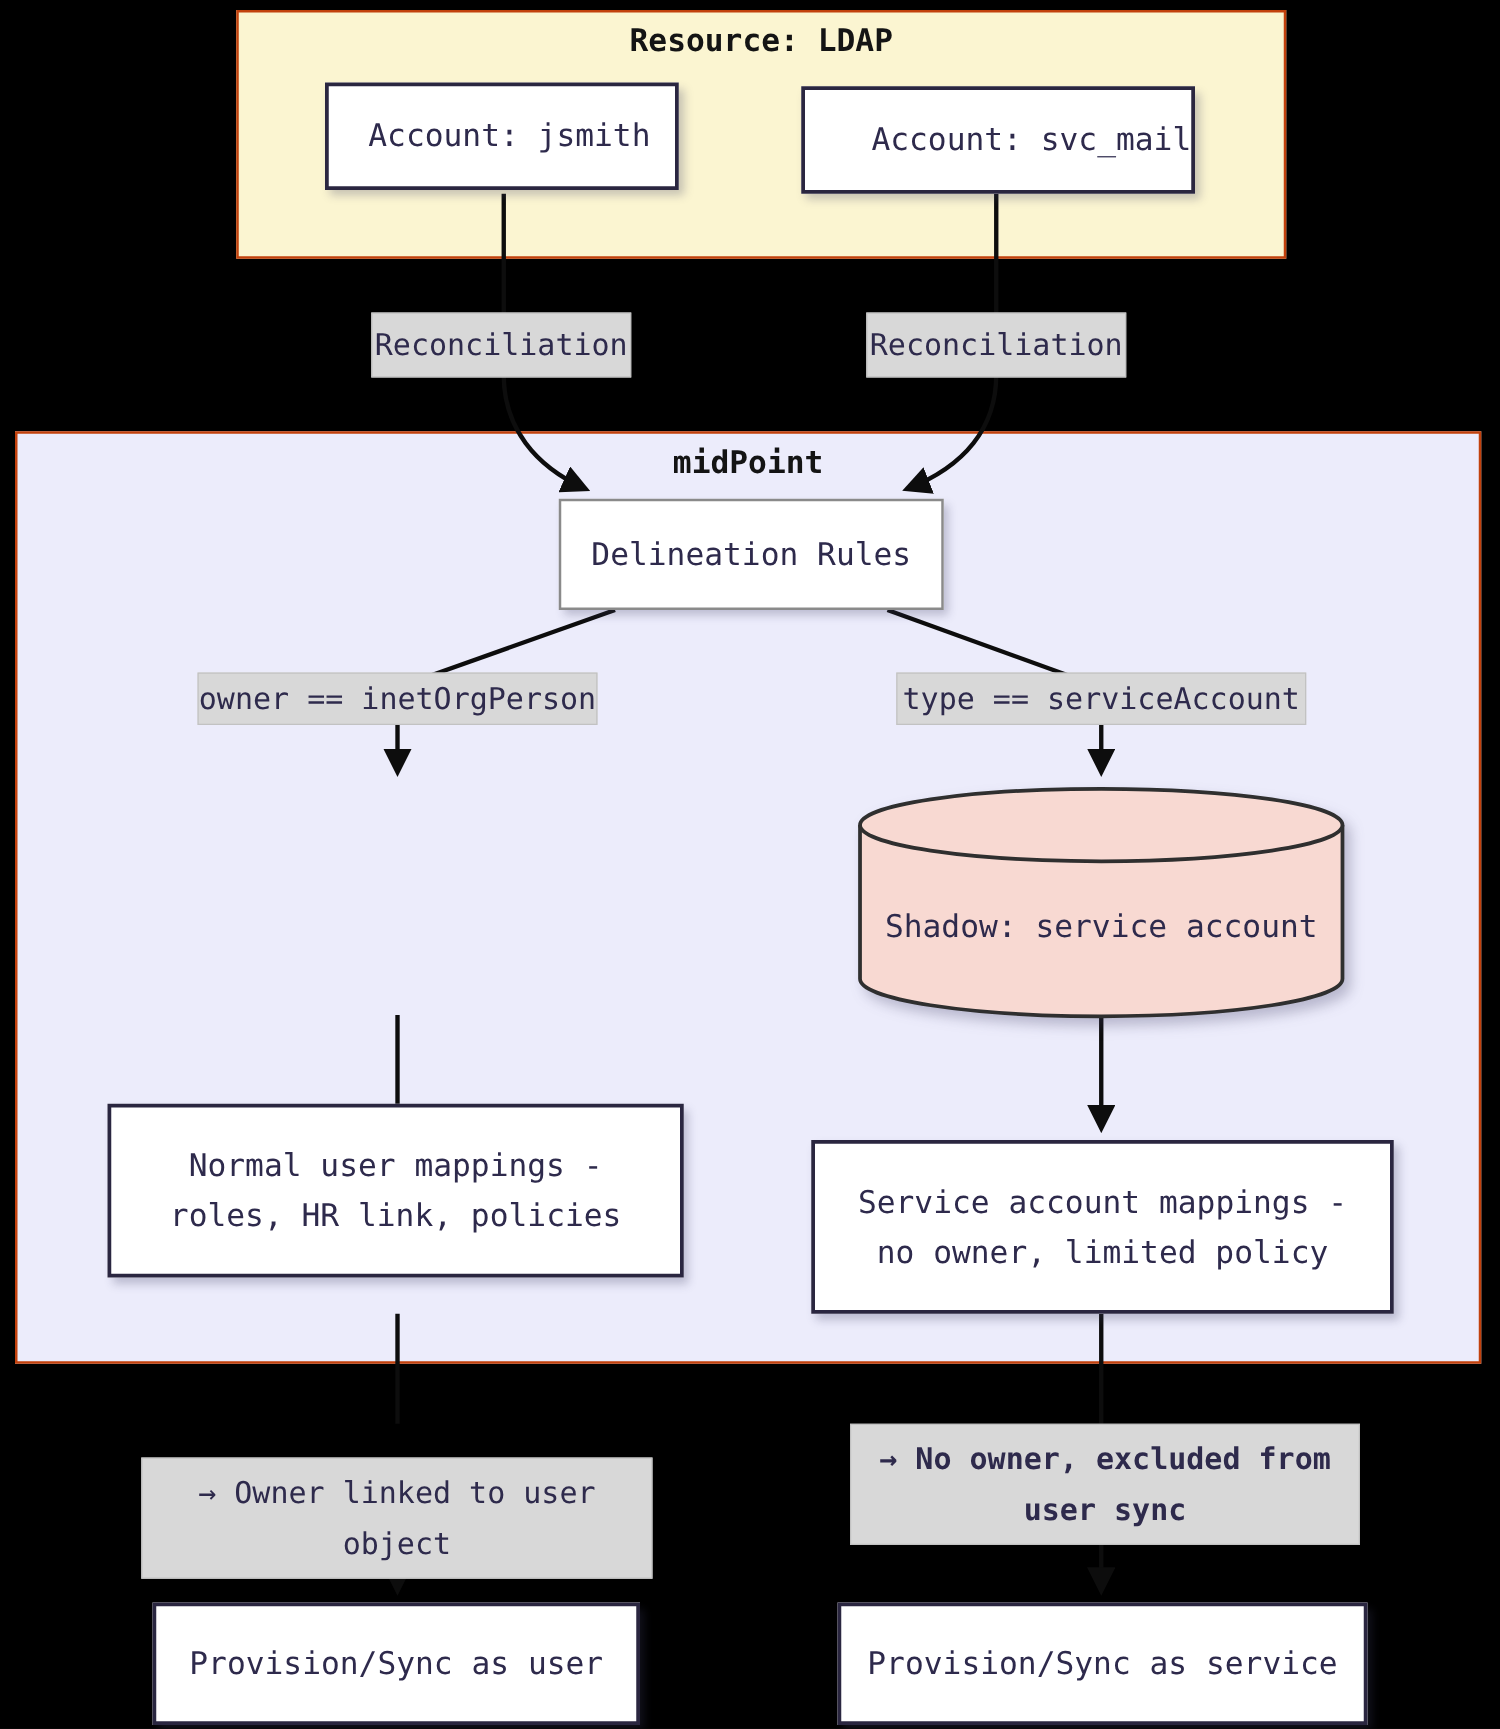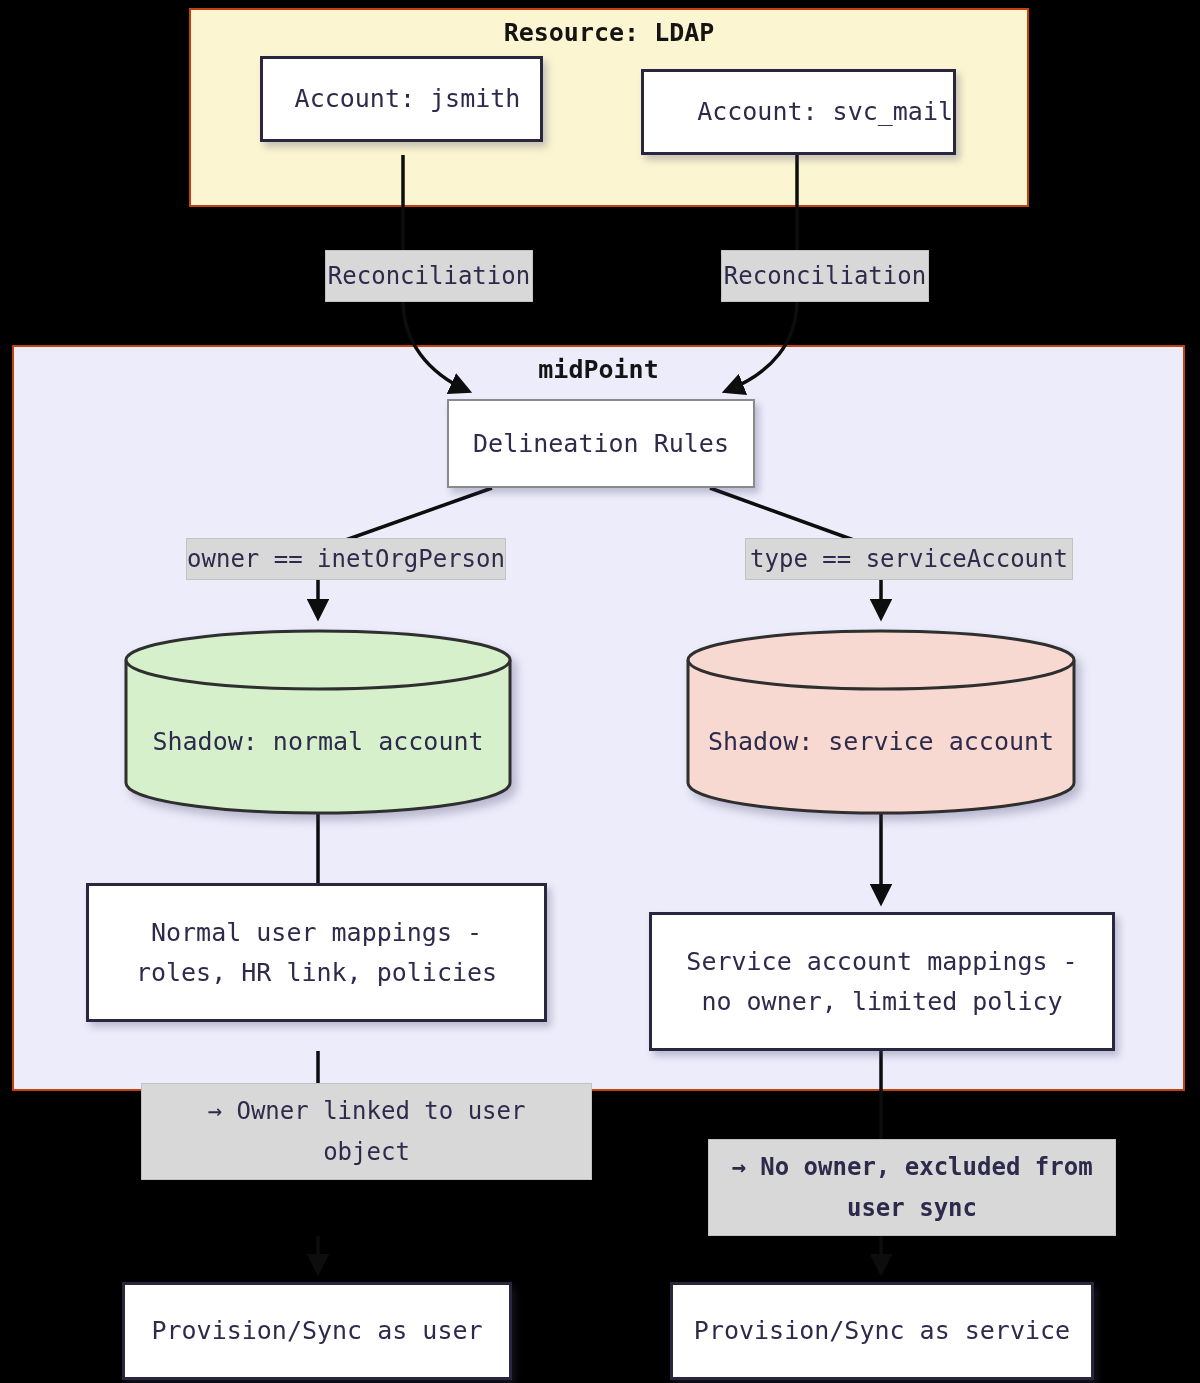--- a/index.html
+++ b/index.html
@@ -29,21 +29,21 @@
     display:flex;flex-direction:column;align-items:center;justify-content:center;
     font-size:25px;color:#2e2a4c;text-align:center;line-height:40px;
     box-shadow:4px 5px 7px rgba(62,60,100,0.28);
   }
   .node.light-border{border:2px solid #8a8a8a;}
   
   .elabel{
     position:absolute;box-sizing:border-box;z-index:3;
     background:var(--labelbg,#d8d8d8);border:1px solid #c2c2c2;
     display:flex;flex-direction:column;align-items:center;justify-content:center;
-    font-size:24px;color:#2e2a4c;text-align:center;line-height:41px;margin-left:28px;
+    font-size:24px;color:#2e2a4c;text-align:center;line-height:41px;
   }
   
   .cylinder{position:absolute;z-index:3;}
   .cylinder svg{position:absolute;left:0;top:0;width:100%;height:100%;
     filter:drop-shadow(5px 6px 5px rgba(62,60,100,0.30));}
   .cyl-green path,.cyl-green ellipse{fill:var(--green,#d5f0cb);stroke:#2f2f2f;stroke-width:3;}
   .cyl-pink path,.cyl-pink ellipse{fill:var(--pink,#f8d9d2);stroke:#2f2f2f;stroke-width:3;}
   .cyl-label{
     position:absolute;left:50%;top:60%;transform:translate(-50%,-50%);
     white-space:nowrap;font-size:25px;color:#2e2a4c;z-index:4;
@@ -77,21 +77,21 @@
     <path class="edge" d="M318,579 V617" marker-end="url(#arrow)"></path>
     <path class="edge" d="M881,579 V617" marker-end="url(#arrow)"></path>
     <path class="edge" d="M318,812 V902" marker-end="url(#arrow)"></path>
     <path class="edge" d="M881,812 V902" marker-end="url(#arrow)"></path>
     <path class="edge" d="M318,1051 V1139"></path>
     <path class="edge" d="M881,1051 V1139"></path>
     <path class="edge" d="M318,1236 V1272" marker-end="url(#arrow)"></path>
     <path class="edge" d="M881,1236 V1272" marker-end="url(#arrow)"></path>
   </svg>
 
-  <div class="node" style="left:260px;top:56px;width:283px;height:86px;padding-left:12px;">
+  <div class="node" style="left:260px;top:66px;width:283px;height:86px;padding-left:12px;">
     <span>Account: jsmith</span>
   </div>
   <div class="node" style="left:641px;top:69px;width:315px;height:86px;align-items:flex-end;">
     <span>Account: svc_mail</span>
   </div>
 
   <div class="elabel" style="left:297px;top:250px;width:208px;height:52px;">
     <span>Reconciliation</span>
   </div>
   <div class="elabel" style="left:693px;top:250px;width:208px;height:52px;">
@@ -102,45 +102,38 @@
     <span>Delineation Rules</span>
   </div>
 
   <div class="elabel" style="left:158px;top:538px;width:320px;height:42px;">
     <span>owner == inetOrgPerson</span>
   </div>
   <div class="elabel" style="left:717px;top:538px;width:328px;height:42px;">
     <span>type == serviceAccount</span>
   </div>
 
-  <div class="cylinder" style="left:123px;top:627px;width:390px;height:190px;">
-    <svg viewBox="0 0 390 190" preserveAspectRatio="none" class="cyl-green">
-      <path d="M3,33 V156 A192,30 0 0 0 387,156 V33"></path>
-      <ellipse cx="195" cy="33" rx="192" ry="29"></ellipse>
-    </svg>
-    <span class="cyl-label">Shadow: normal account</span>
-  </div>
   <div class="cylinder" style="left:685px;top:627px;width:392px;height:190px;">
     <svg viewBox="0 0 390 190" preserveAspectRatio="none" class="cyl-pink">
       <path d="M3,33 V156 A192,30 0 0 0 387,156 V33"></path>
       <ellipse cx="195" cy="33" rx="192" ry="29"></ellipse>
     </svg>
     <span class="cyl-label">Shadow: service account</span>
   </div>
 
   <div class="node" style="left:86px;top:883px;width:461px;height:139px;">
     <span>Normal user mappings -</span>
     <span>roles, HR link, policies</span>
   </div>
   <div class="node" style="left:649px;top:912px;width:466px;height:139px;">
     <span>Service account mappings -</span>
     <span>no owner, limited policy</span>
   </div>
 
-  <div class="elabel" style="left:113px;top:1083px;width:451px;height:97px;">
+  <div class="elabel" style="left:113px;top:1166px;width:409px;height:97px;">
     <span>→ Owner linked to user</span>
     <span>object</span>
   </div>
   <div class="elabel" style="left:680px;top:1139px;width:408px;height:97px;font-weight:bold;">
     <span>→ No owner, excluded from</span>
     <span>user sync</span>
   </div>
 
   <div class="node" style="left:122px;top:1282px;width:390px;height:98px;">
     <span>Provision/Sync as user</span>

